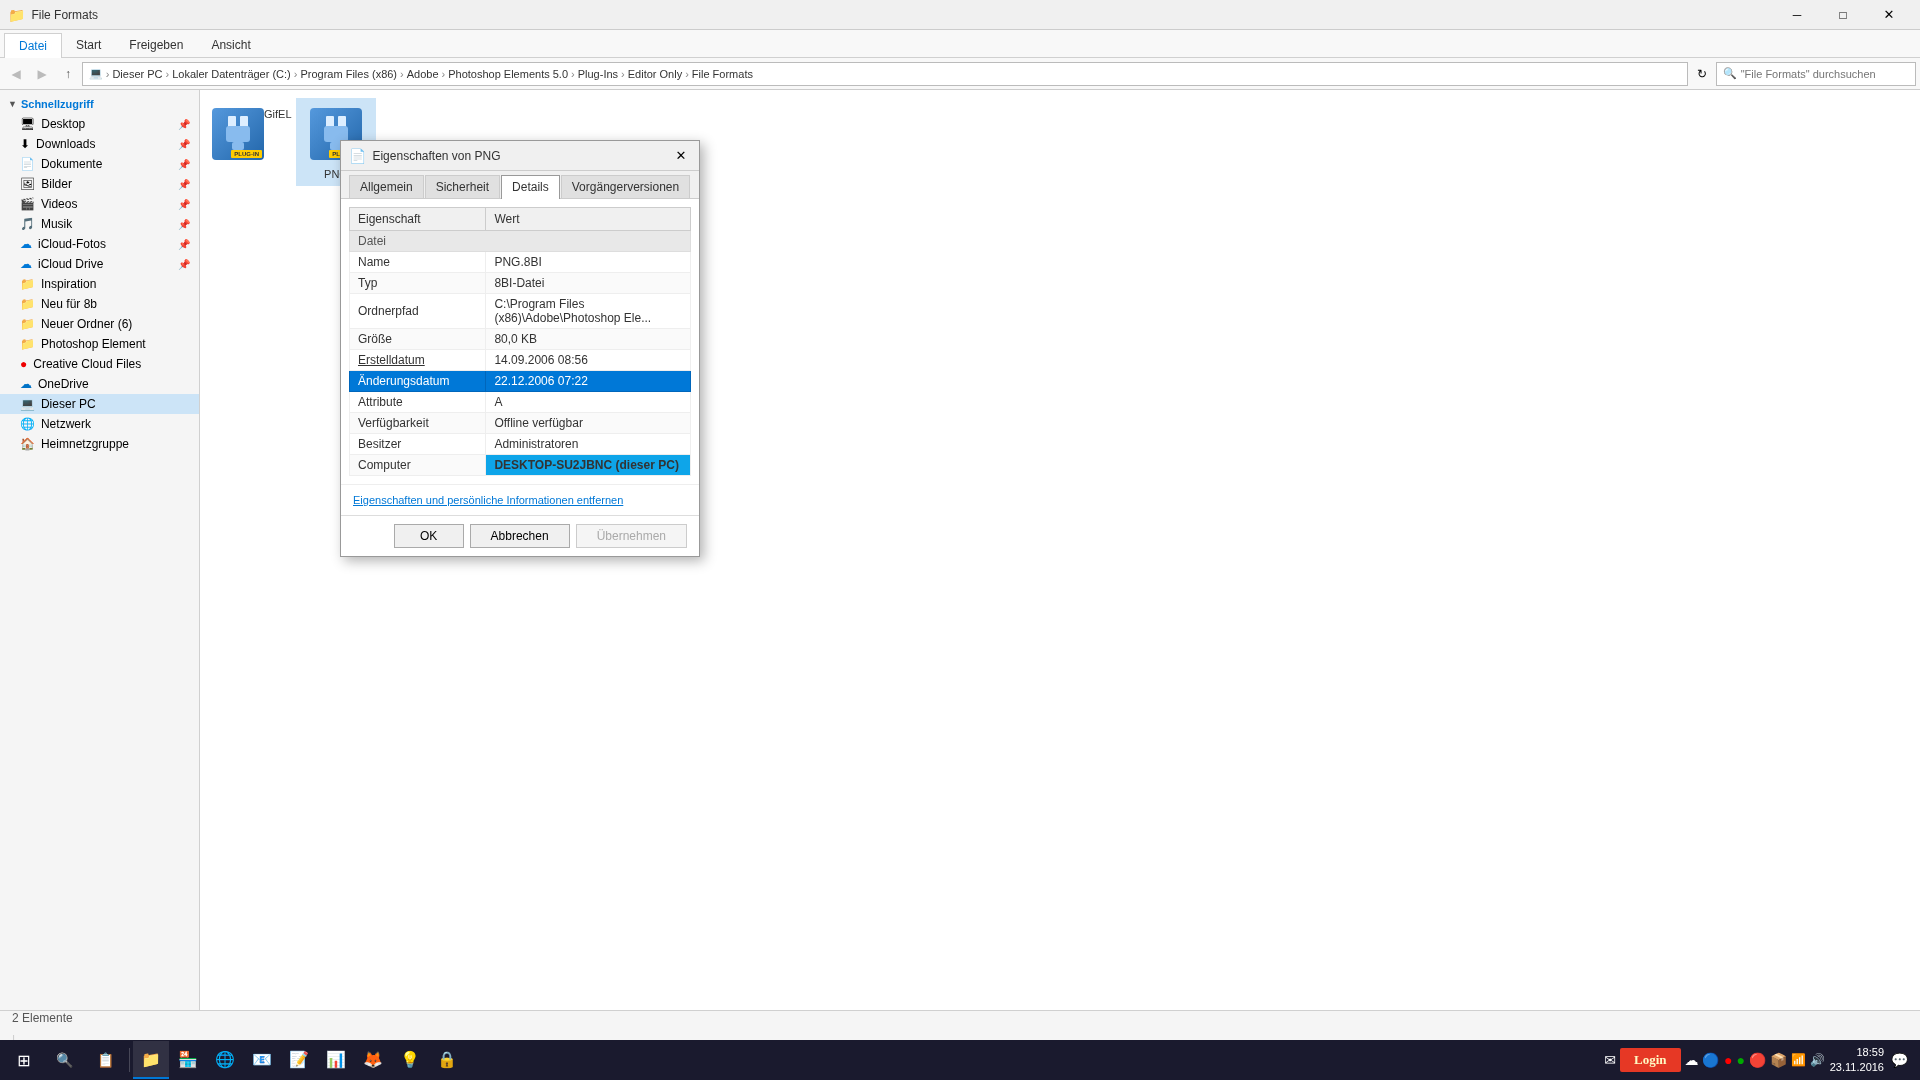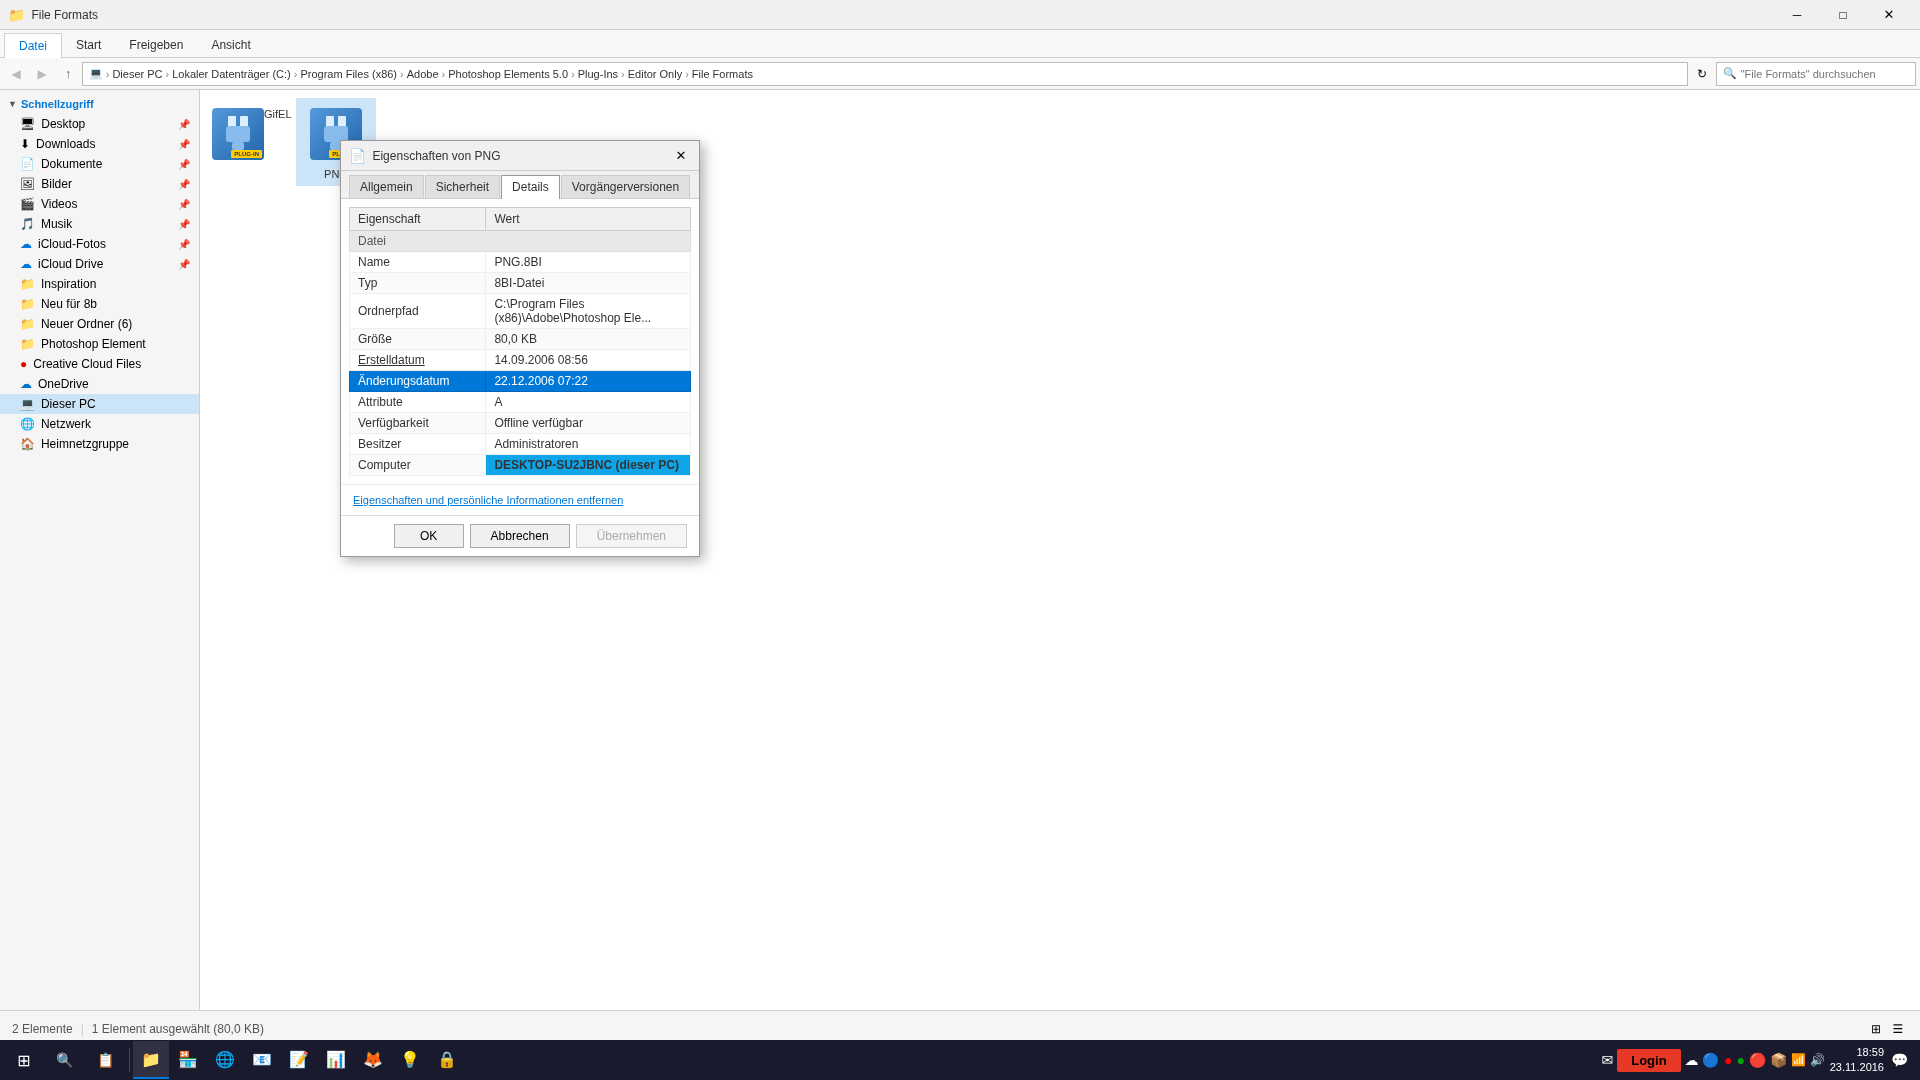--- a/index.html
+++ b/index.html
@@ -263,21 +263,21 @@
         <div style="display:flex;justify-content:flex-end;gap:6px;padding:8px 12px;border-top:1px solid #ddd;">
           <button style="padding:4px 20px;font-size:12px;border:1px solid #aaa;background:#f0f0f0;cursor:pointer;min-width:70px;">OK</button>
           <button style="padding:4px 20px;font-size:12px;border:1px solid #aaa;background:#f0f0f0;cursor:pointer;min-width:70px;">Abbrechen</button>
           <button style="padding:4px 20px;font-size:12px;border:1px solid #ccc;background:#f5f5f5;cursor:default;color:#aaa;min-width:70px;">Übernehmen</button>
         </div>
       </div>
     </div>
   </div>
 </div>
 
-<div style="height:37px;background:#f5f5f5;border-top:1px solid #d0d0d0;display:flex;align-items:center;padding:0 12px;font-size:12px;color:#555;gap:8px;">
+<div style="height:37px;background:#f5f5f5;border-top:1px solid #d0d0d0;display:flex;align-items:flex-start;padding:0 12px;font-size:12px;color:#555;gap:8px;flex-direction:column;">
   <span>2 Elemente</span>
   <span style="color:#ccc;">|</span>
   <span>1 Element ausgewählt (80,0 KB)</span>
   <div style="margin-left:auto;display:flex;gap:2px;">
     <button style="width:20px;height:20px;border:none;background:transparent;cursor:pointer;font-size:12px;" title="Große Symbole">⊞</button>
     <button style="width:20px;height:20px;border:none;background:transparent;cursor:pointer;font-size:12px;" title="Details">☰</button>
   </div>
 </div>
 
 <div style="position:absolute;bottom:0;left:0;right:0;height:40px;background:#1a1a2e;display:flex;align-items:center;padding:0 4px;gap:1px;">
@@ -293,21 +293,21 @@
   <button style="width:36px;height:38px;border:none;background:transparent;cursor:pointer;display:flex;align-items:center;justify-content:center;font-size:16px;color:white;border-bottom:2px solid transparent;">🌐</button>
   <button style="width:36px;height:38px;border:none;background:transparent;cursor:pointer;display:flex;align-items:center;justify-content:center;font-size:16px;color:white;border-bottom:2px solid transparent;">📧</button>
   <button style="width:36px;height:38px;border:none;background:transparent;cursor:pointer;display:flex;align-items:center;justify-content:center;font-size:16px;color:white;border-bottom:2px solid transparent;">📝</button>
   <button style="width:36px;height:38px;border:none;background:transparent;cursor:pointer;display:flex;align-items:center;justify-content:center;font-size:16px;color:white;border-bottom:2px solid transparent;">📊</button>
   <button style="width:36px;height:38px;border:none;background:transparent;cursor:pointer;display:flex;align-items:center;justify-content:center;font-size:16px;color:white;border-bottom:2px solid transparent;">🦊</button>
   <button style="width:36px;height:38px;border:none;background:transparent;cursor:pointer;display:flex;align-items:center;justify-content:center;font-size:16px;color:white;border-bottom:2px solid transparent;">💡</button>
   <button style="width:36px;height:38px;border:none;background:transparent;cursor:pointer;display:flex;align-items:center;justify-content:center;font-size:16px;color:white;border-bottom:2px solid transparent;">🔒</button>
 
   <div style="margin-left:auto;display:flex;align-items:center;gap:4px;padding:0 4px;">
     <span style="font-size:14px;color:white;">✉</span>
-    <button style="background:#e63825;color:#000000;border:none;padding:4px 14px;font-size:13px;font-weight:bold;cursor:pointer;border-radius:2px;">Login</button>
+    <button style="background:#e63825;color:#fef9c3;border:none;padding:4px 14px;font-size:13px;font-weight:bold;cursor:pointer;border-radius:2px;font-family:Liberation Serif, serif;">Login</button>
     <span style="font-size:14px;color:white;">☁</span>
     <span style="font-size:14px;color:white;">🔵</span>
     <span style="font-size:14px;color:#f00;">●</span>
     <span style="font-size:14px;color:#0a0;">●</span>
     <span style="font-size:14px;color:#e00;">🔴</span>
     <span style="font-size:14px;color:white;">📦</span>
     <span style="font-size:12px;color:white;">📶</span>
     <span style="font-size:12px;color:white;">🔊</span>
     <div style="color:white;font-size:11px;text-align:right;line-height:1.4;cursor:pointer;">
       <div>18:59</div>

